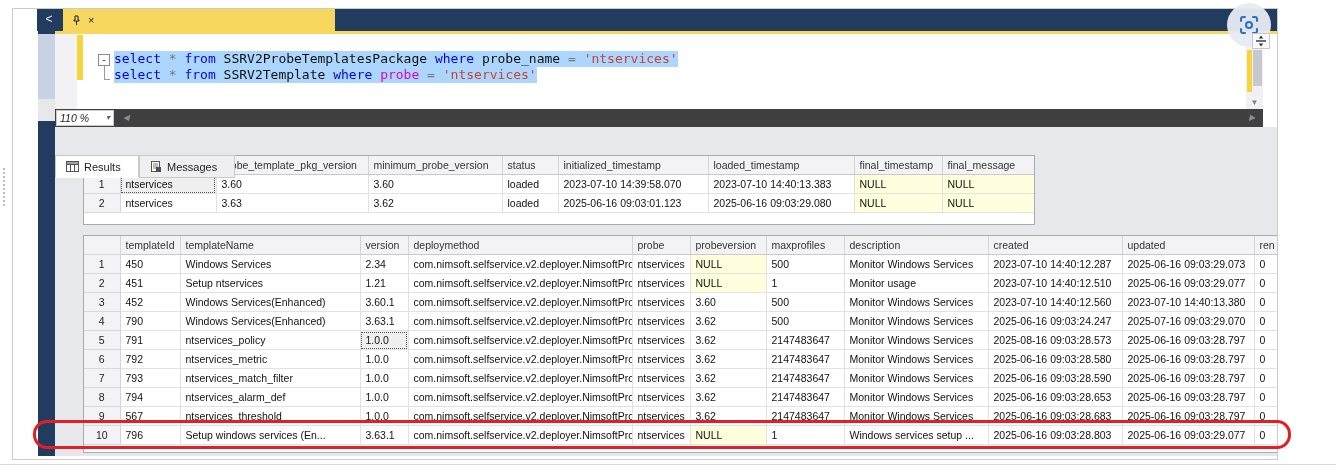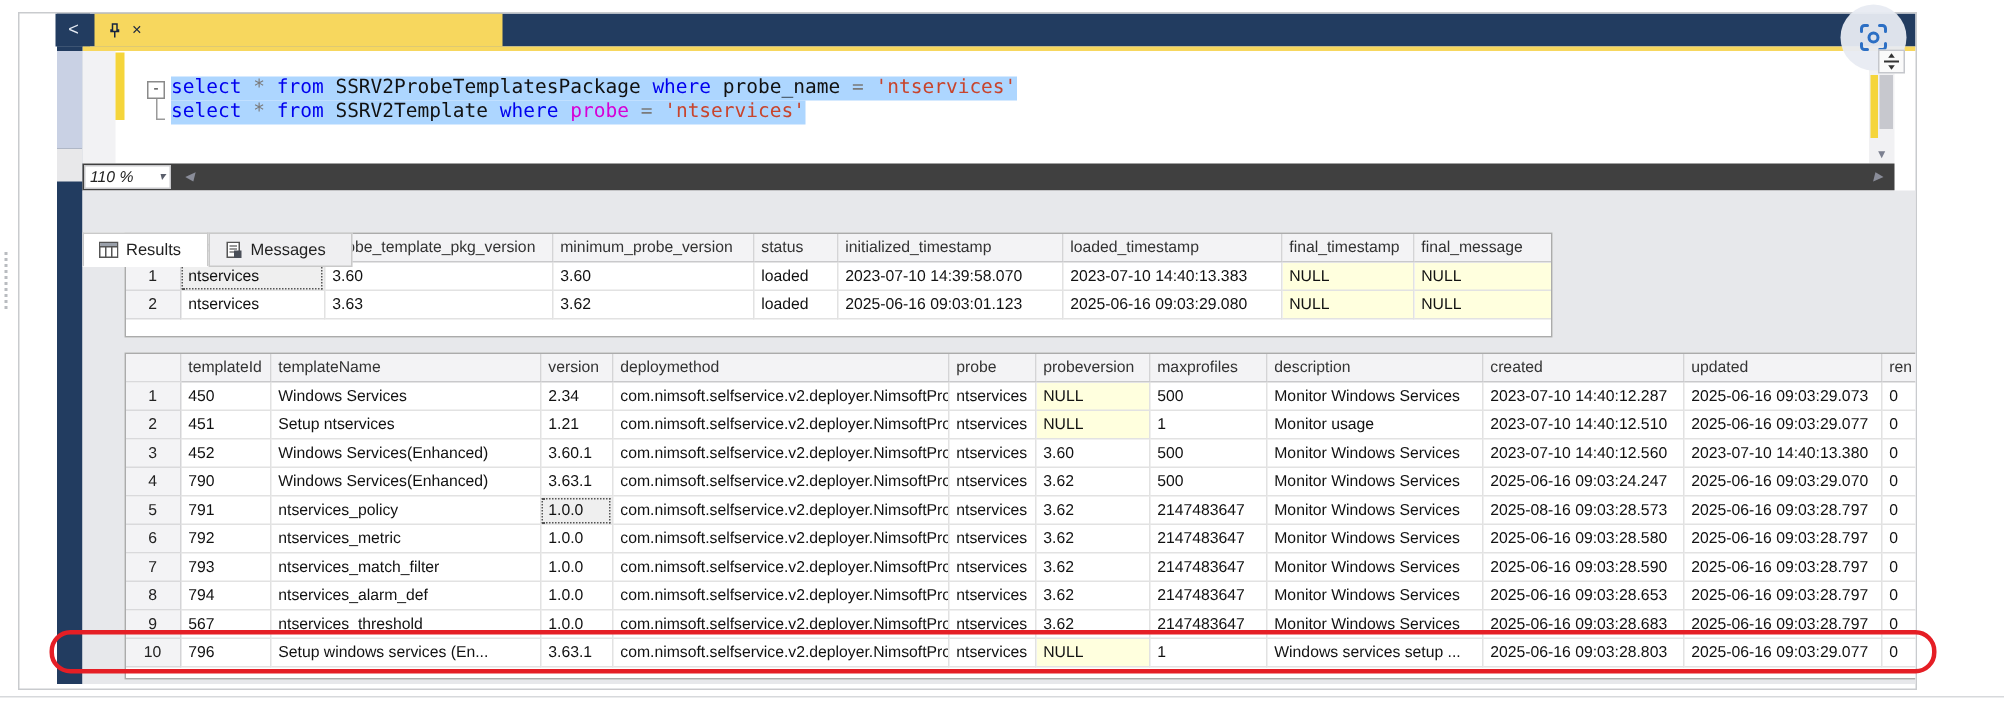--- a/index.html
+++ b/index.html
@@ -297,21 +297,21 @@
               <td class="rowhdr">4</td>
               <td>790</td>
               <td>Windows Services(Enhanced)</td>
               <td>3.63.1</td>
               <td>com.nimsoft.selfservice.v2.deployer.NimsoftProbe...</td>
               <td>ntservices</td>
               <td>3.62</td>
               <td>500</td>
               <td>Monitor Windows Services</td>
               <td>2025-06-16 09:03:24.247</td>
-              <td>2025-06-16 09:03:29.070</td>
+              <td>2025-07-16 09:03:29.070</td>
               <td>0</td>
             </tr>
             <tr>
               <td class="rowhdr">5</td>
               <td>791</td>
               <td>ntservices_policy</td>
               <td class="focus">1.0.0</td>
               <td>com.nimsoft.selfservice.v2.deployer.NimsoftProbe...</td>
               <td>ntservices</td>
               <td>3.62</td>

